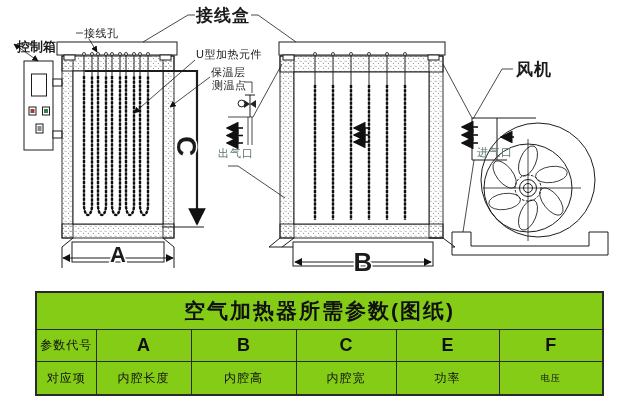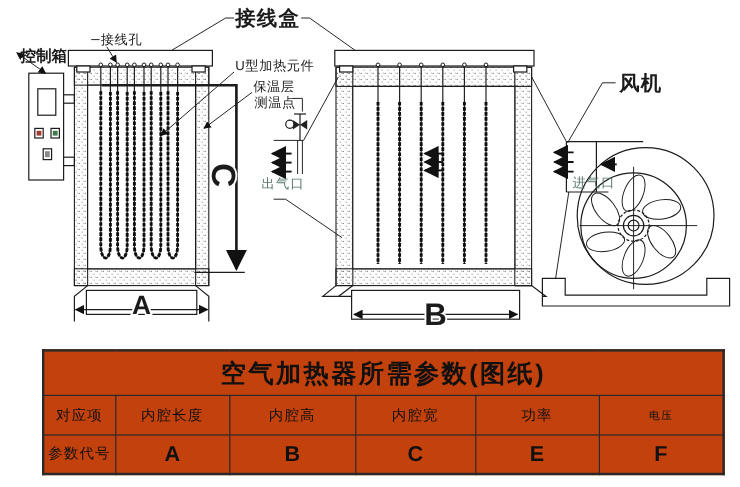--- a/index.html
+++ b/index.html
@@ -16,21 +16,21 @@
   .ln{stroke:#1c1c1c;fill:none;stroke-width:1;}
   .thin{stroke-width:0.8;}
   .thick{stroke-width:2.2;}
   .wall{fill:url(#st);stroke:#1c1c1c;stroke-width:0.9;}
   .white{fill:#ffffff;stroke:#1c1c1c;stroke-width:1;}
   .elem-thin{stroke:#222;stroke-width:1;fill:none;}
   .elem{stroke:#0e0e0e;stroke-width:2.4;fill:none;stroke-dasharray:3 1.2;}
   .flow{stroke:#111;stroke-width:1.6;fill:none;}
   
   .ptable{position:absolute;left:35px;top:291px;width:567px;border-collapse:collapse;
-          table-layout:fixed;background:#c2410c;border:2px solid #2a2a2a;}
+          table-layout:fixed;background:#84cc16;border:2px solid #2a2a2a;}
   .ptable td{border:1px solid #2a2a2a;text-align:center;vertical-align:middle;color:#101010;
              padding:0;overflow:hidden;}
   .t-title{height:36px;font-size:21px;font-weight:600;letter-spacing:2px;}
   .r-label{font-size:12px;letter-spacing:1px;}
   .code-cell{height:31px;font-size:18px;font-weight:700;}
   .item-cell{height:32px;font-size:12px;letter-spacing:1px;}
   .item-small{font-size:9px;}
 </style>
 </head>
 <body>
@@ -250,31 +250,31 @@
         <col style="width:105px">
     <col style="width:100px">
         <col style="width:103px">
         <col style="width:104px">
   </colgroup>
   <tbody>
         <tr>
     <td class="t-title" colspan="6">空气加热器所需参数(图纸)</td>
   </tr>
   <tr>
+    <td class="r-label">参数代号</td>
+    <td class="code-cell">A</td>
+    <td class="code-cell">B</td>
+    <td class="code-cell">C</td>
+    <td class="code-cell">E</td>
+    <td class="code-cell">F</td>
+  </tr>
+  <tr>
     <td class="r-label">对应项</td>
     <td class="item-cell">内腔长度</td>
     <td class="item-cell">内腔高</td>
     <td class="item-cell">内腔宽</td>
     <td class="item-cell">功率</td>
     <td class="item-cell item-small">电压</td>
   </tr>
-  <tr>
-    <td class="r-label">参数代号</td>
-    <td class="code-cell">A</td>
-    <td class="code-cell">B</td>
-    <td class="code-cell">C</td>
-    <td class="code-cell">E</td>
-    <td class="code-cell">F</td>
-  </tr>
 </tbody>
     </table>
 
 </div>
 
 </body></html>

